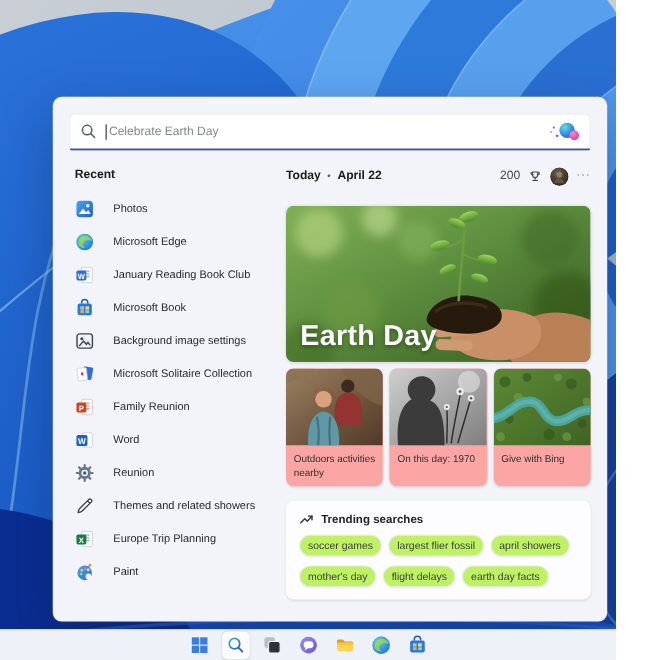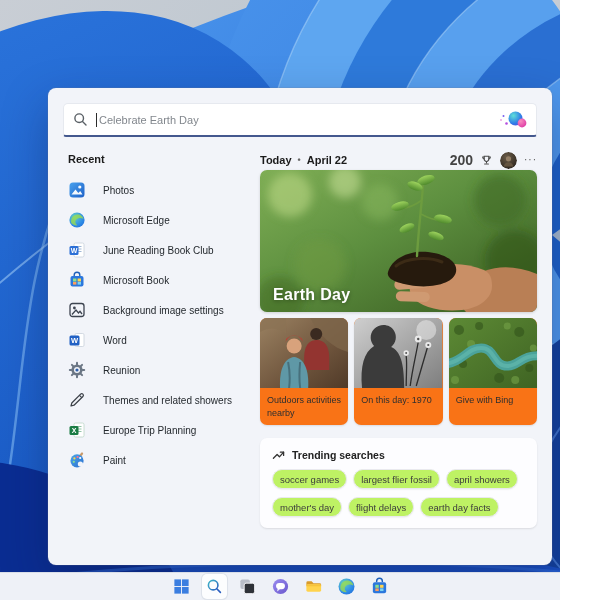--- a/index.html
+++ b/index.html
@@ -25,38 +25,38 @@
   
   .sidebar { width:212px; padding-left:20px; }
   .recent-h { font-size:11px; font-weight:bold; color:#1b1b1b; margin:2px 0 10px; }
   .sitem { height:30px; display:flex; align-items:center; cursor:default; }
   .sicon { width:18px; height:18px; flex:0 0 auto; margin-right:17px; display:flex; }
   .sicon svg { width:18px; height:18px; }
   .slabel { font-size:10px; color:#24292e; white-space:nowrap; }
 
   
   .main { width:277px; }
-  .mheader { height:16px; margin-top:1px; margin-bottom:2px; display:flex;
+  .mheader { height:16px; margin-top:1px; margin-bottom:19px; display:flex;
              align-items:center; justify-content:space-between; }
   .datebox { display:flex; align-items:center; gap:6px; font-size:11px;
              font-weight:bold; color:#1b1b1b; }
   .datebox .dot { color:#666; font-size:9px; }
   .hright { display:flex; align-items:center; gap:7px; }
-  .points { font-size:14px; color:#444;font-weight:bold; }
+  .points { font-size:11px; color:#444; }
   .avatar { width:17px; height:17px; border-radius:50%; overflow:hidden; display:flex; }
   .moreb { font-size:10px; color:#555; letter-spacing:1px; line-height:10px; }
 
   .hero { position:relative; height:142px; border-radius:7px; overflow:hidden;
           margin-bottom:6px; box-shadow:0 1px 3px rgba(0,0,0,.15); }
   .hero svg { width:100%; height:100%; display:block; }
-  .hero-title { position:absolute; left:13px; bottom:8px; color:#ffffff; font-size:16px;
+  .hero-title { position:absolute; left:13px; bottom:8px; color:#ffffff; font-size:26px;
                 font-weight:600; letter-spacing:.3px; text-shadow:0 1px 4px rgba(0,0,0,.35); }
 
   .cards { display:flex; gap:6px; height:107px; margin-bottom:13px; }
-  .card { flex:1; background:#f97316; border-radius:7px; overflow:hidden;
+  .card { flex:1; background:#fca5a5; border-radius:7px; overflow:hidden;
           box-shadow:0 1px 2px rgba(0,0,0,.1); display:flex; flex-direction:column; }
   .cimg { height:70px; flex:0 0 auto; }
   .cimg svg { width:100%; height:70px; display:block; }
   .clabel { padding:6px 7px 0; font-size:9px; line-height:1.45; color:#2f2f2f; }
 
   .trending { background:#fdfdff; border-radius:7px; padding:10px 12px; height:90px;
               box-shadow:0 1px 2px rgba(0,0,0,.1); }
   .t-h { display:flex; align-items:center; gap:7px; font-size:10.5px; font-weight:bold; color:#222; }
   .chips-row { display:flex; gap:6px; margin-top:8px; }
   .chip { background:#bef264; border:1px solid #e9e9ee; border-radius:11px; padding:3.5px 7px;
@@ -197,21 +197,21 @@
 
         <div class="sitem">
           <span class="sicon">
               <svg viewBox="0 0 18 18">
                 <rect x="6" y="2" width="10" height="14" rx="1.5" fill="#fff" stroke="#c8d0da" stroke-width=".8"></rect>
                 <path d="M8.5,5.5 h5 M8.5,8 h5 M8.5,10.5 h5" stroke="#9fb6d4" stroke-width="1"></path>
                 <rect x="1.5" y="5" width="9" height="9" rx="1.5" fill="#2b6fd6"></rect>
                 <text x="6" y="12.2" font-size="7" font-weight="bold" fill="#fff" text-anchor="middle" font-family="Liberation Sans, sans-serif">W</text>
               </svg>
             </span>
-          <span class="slabel">June Reading Book Club</span>
+          <span class="slabel">January Reading Book Club</span>
         </div>
 
         <div class="sitem">
           <span class="sicon">
               <svg viewBox="0 0 18 18">
                 <path d="M6.2,5 V4 a2.8,2.8 0 0 1 5.6,0 V5" fill="none" stroke="#1d5fba" stroke-width="1.4"></path>
                 <rect x="2.5" y="5" width="13" height="10.5" rx="2" fill="#2b77dd"></rect>
                 <rect x="5" y="7.5" width="3.4" height="3" fill="#8ee08c"></rect>
                 <rect x="9.6" y="7.5" width="3.4" height="3" fill="#ffd34d"></rect>
                 <rect x="5" y="11" width="3.4" height="2.6" fill="#ff9d5c"></rect>
@@ -225,21 +225,44 @@
           <span class="sicon">
               <svg viewBox="0 0 18 18">
                 <rect x="2" y="2.5" width="14" height="13" rx="2.5" fill="none" stroke="#3d4450" stroke-width="1.3"></rect>
                 <circle cx="6.4" cy="7" r="1.4" fill="#3d4450"></circle>
                 <path d="M4,13.5 L8,9 L10.5,12 L12,10.3 L14,13" stroke="#3d4450" stroke-width="1.3" fill="none"></path>
               </svg>
             </span>
           <span class="slabel">Background image settings</span>
         </div>
 
-
+        <div class="sitem">
+          <span class="sicon">
+              <svg viewBox="0 0 18 18">
+                <rect x="7.5" y="2.5" width="8.5" height="11.5" rx="1.3" transform="rotate(10 11.7 8.2)" fill="#2f6fd8"></rect>
+                <g transform="rotate(-6 7 9)">
+                  <rect x="2.5" y="3.5" width="8.5" height="11.5" rx="1.3" fill="#fff" stroke="#c9cdd6" stroke-width=".7"></rect>
+                  <path d="M6.7,7 l1.4,1.9 l-1.4,1.9 l-1.4,-1.9 Z" fill="#d43c36"></path>
+                </g>
+              </svg>
+            </span>
+          <span class="slabel">Microsoft Solitaire Collection</span>
+        </div>
+
+        <div class="sitem">
+          <span class="sicon">
+              <svg viewBox="0 0 18 18">
+                <rect x="6" y="2" width="10" height="14" rx="1.5" fill="#fff" stroke="#e0c4ba" stroke-width=".8"></rect>
+                <path d="M8.5,5.5 h5 M8.5,8 h5 M8.5,10.5 h5" stroke="#e0a08c" stroke-width="1"></path>
+                <rect x="1.5" y="5" width="9" height="9" rx="1.5" fill="#d04423"></rect>
+                <text x="6" y="12.2" font-size="7" font-weight="bold" fill="#fff" text-anchor="middle" font-family="Liberation Sans, sans-serif">P</text>
+              </svg>
+            </span>
+          <span class="slabel">Family Reunion</span>
+        </div>
 
         <div class="sitem">
           <span class="sicon">
               <svg viewBox="0 0 18 18">
                 <rect x="7" y="2.5" width="9" height="13" rx="1.3" fill="#fff" stroke="#c8d0da" stroke-width=".8"></rect>
                 <rect x="1.5" y="4.5" width="10" height="10" rx="1.5" fill="#2160c4"></rect>
                 <text x="6.5" y="12.2" font-size="7.5" font-weight="bold" fill="#fff" text-anchor="middle" font-family="Liberation Sans, sans-serif">W</text>
               </svg>
             </span>
           <span class="slabel">Word</span>

